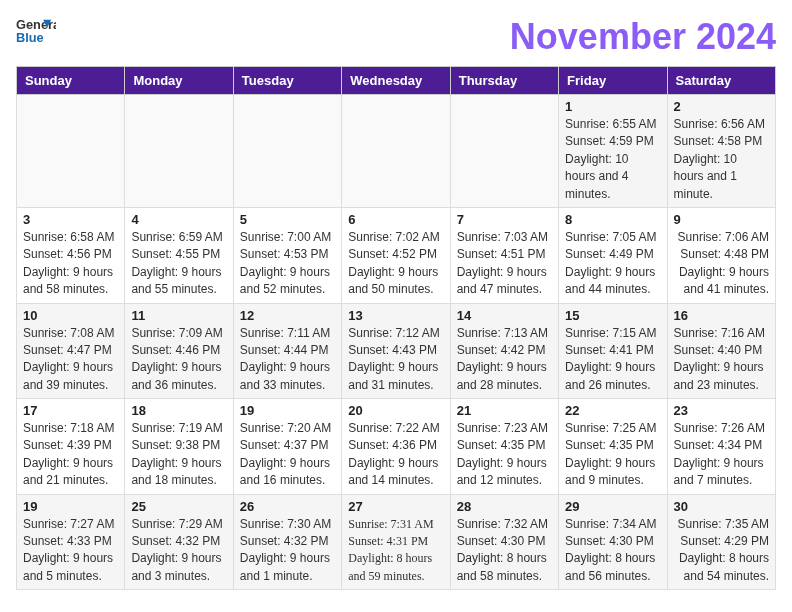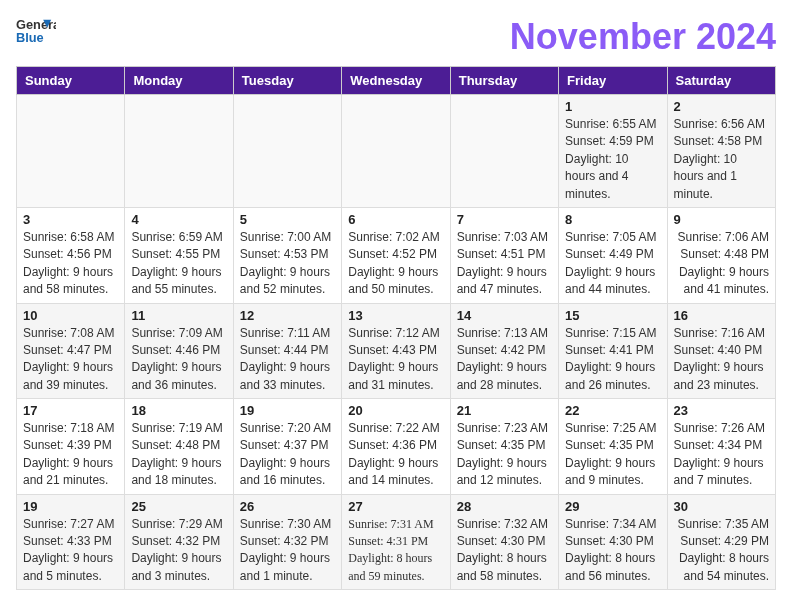--- a/index.html
+++ b/index.html
@@ -231,21 +231,21 @@
       <tr class="row-even">
         <td>
           <span class="day-number">17</span>
           <div class="day-info" style="white-space: pre-wrap;">Sunrise: 7:18 AM
 Sunset: 4:39 PM
 Daylight: 9 hours and 21 minutes.</div>
         </td>
         <td>
           <span class="day-number">18</span>
           <div class="day-info" style="white-space: pre-wrap;">Sunrise: 7:19 AM
-Sunset: 4:48 PM
+Sunset: 9:38 PM
 Daylight: 9 hours and 18 minutes.</div>
         </td>
         <td>
           <span class="day-number">19</span>
           <div class="day-info" style="white-space: pre-wrap;">Sunrise: 7:20 AM
 Sunset: 4:37 PM
 Daylight: 9 hours and 16 minutes.</div>
         </td>
         <td>
           <span class="day-number">20</span>

